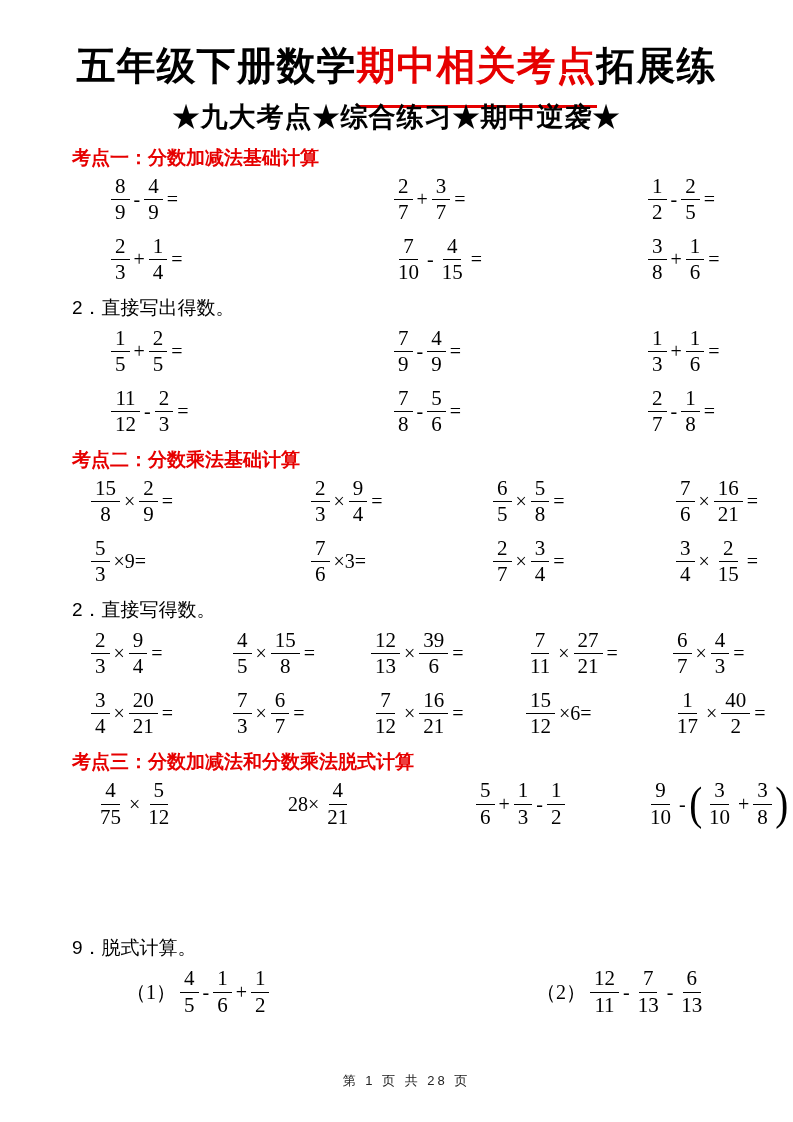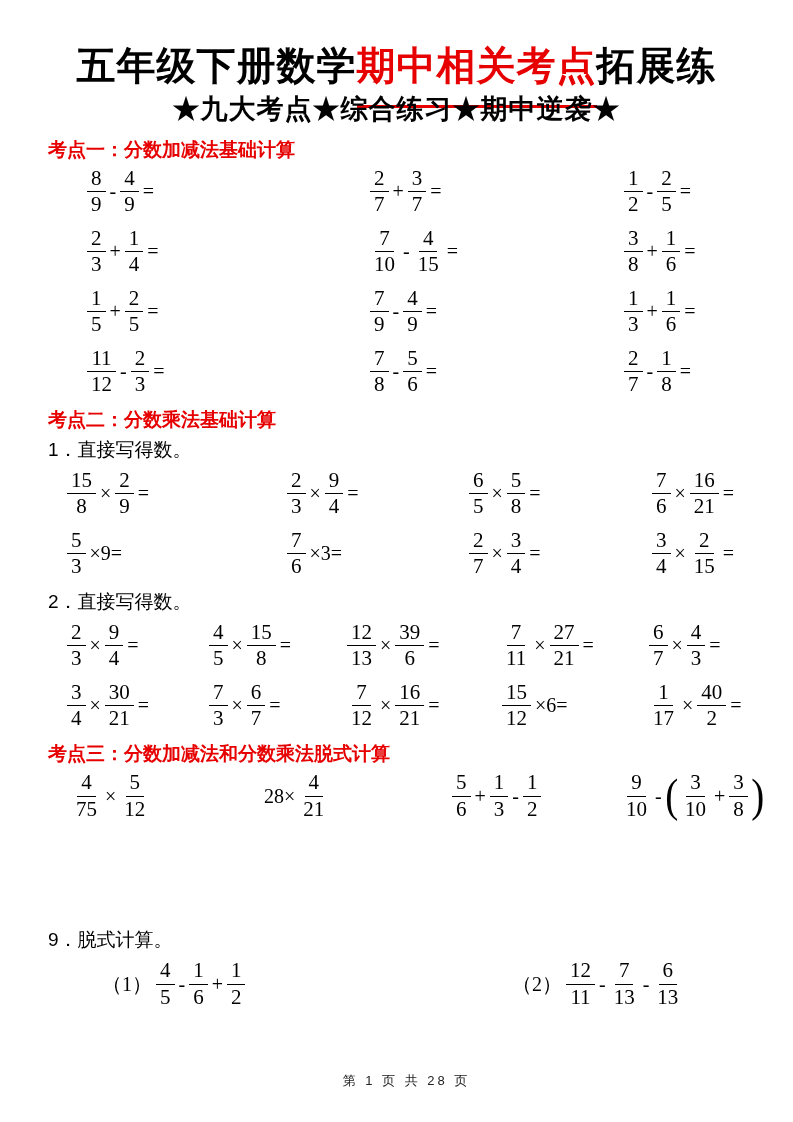--- a/index.html
+++ b/index.html
@@ -24,25 +24,26 @@
   }
   .title .hl {
     color: var(--accent, #e60000);
     border-bottom: 3px solid var(--accent, #e60000);
     padding-bottom: 18px;
   }
   .subtitle {
     text-align: center;
     font-size: 27px;
     font-weight: bold;
+    margin-top: 8px;
     letter-spacing: 1px;
   }
 
   
-  .content { margin-top: 10px; }
+  .content { margin-top: 10px; padding-left: 24px; }
   .heading {
     color: var(--accent, #e60000);
     font-weight: bold;
     font-size: 19px;
     margin: 6px 0 4px 48px;
   }
   .item-label {
     font-size: 19px;
     margin: 4px 0 6px 48px;
   }
@@ -148,20 +149,21 @@
               <span class="fden">15</span>
             </span><span class="txt">=</span></div>
           <div class="expr"><span class="frac">
               <span class="fnum">3</span>
               <span class="fden">8</span>
             </span><span class="txt">+</span><span class="frac">
               <span class="fnum">1</span>
               <span class="fden">6</span>
             </span><span class="txt">=</span></div>
         </div>
+        <div class="item-label">2．直接写出得数。</div>
         <div class="row cols3">
           <div class="expr"><span class="frac">
               <span class="fnum">1</span>
               <span class="fden">5</span>
             </span><span class="txt">+</span><span class="frac">
               <span class="fnum">2</span>
               <span class="fden">5</span>
             </span><span class="txt">=</span></div>
           <div class="expr"><span class="frac">
               <span class="fnum">7</span>
@@ -197,21 +199,20 @@
               <span class="fnum">2</span>
               <span class="fden">7</span>
             </span><span class="txt">-</span><span class="frac">
               <span class="fnum">1</span>
               <span class="fden">8</span>
             </span><span class="txt">=</span></div>
         </div>
       </section>
       <section>
         <div class="heading">考点二：分数乘法基础计算</div>
-        <div class="item-label">1．直接写得数。</div>
         <div class="row cols4">
           <div class="expr"><span class="frac">
               <span class="fnum">15</span>
               <span class="fden">8</span>
             </span><span class="txt">×</span><span class="frac">
               <span class="fnum">2</span>
               <span class="fden">9</span>
             </span><span class="txt">=</span></div>
           <div class="expr"><span class="frac">
               <span class="fnum">2</span>
@@ -295,21 +296,21 @@
             </span><span class="txt">×</span><span class="frac">
               <span class="fnum">4</span>
               <span class="fden">3</span>
             </span><span class="txt">=</span></div>
         </div>
         <div class="row cols5">
           <div class="expr"><span class="frac">
               <span class="fnum">3</span>
               <span class="fden">4</span>
             </span><span class="txt">×</span><span class="frac">
-              <span class="fnum">30</span>
+              <span class="fnum">20</span>
               <span class="fden">21</span>
             </span><span class="txt">=</span></div>
           <div class="expr"><span class="frac">
               <span class="fnum">7</span>
               <span class="fden">3</span>
             </span><span class="txt">×</span><span class="frac">
               <span class="fnum">6</span>
               <span class="fden">7</span>
             </span><span class="txt">=</span></div>
           <div class="expr"><span class="frac">

